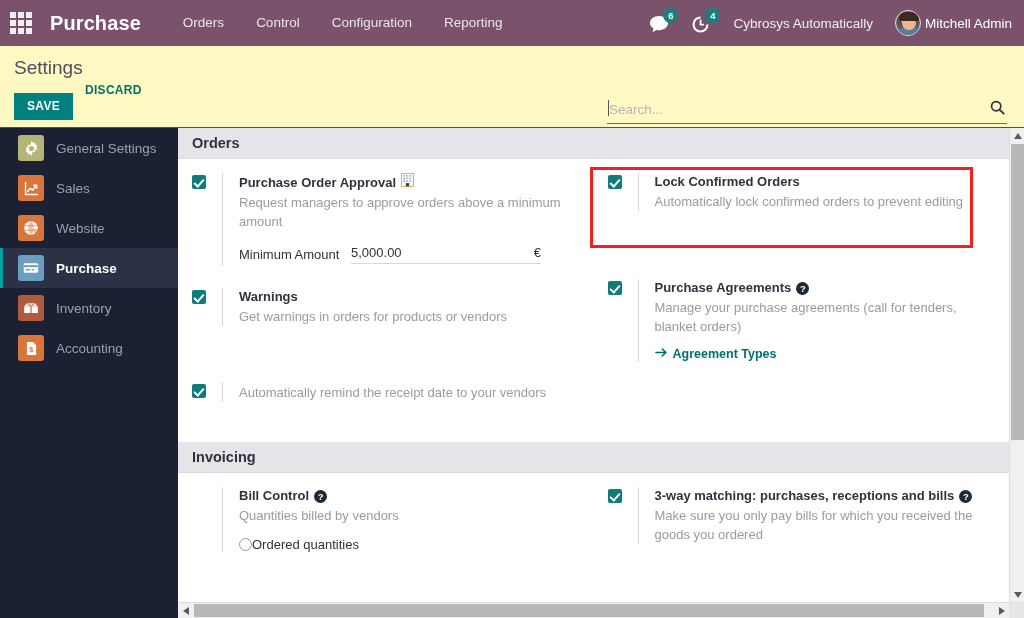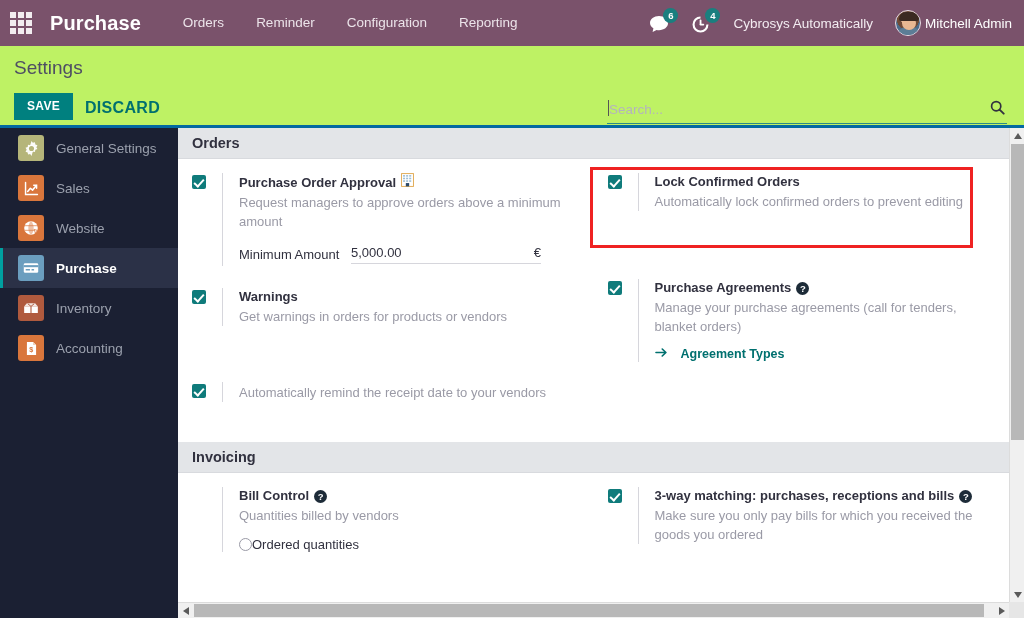--- a/index.html
+++ b/index.html
@@ -68,35 +68,35 @@
   .avatar .face { position: absolute; top: 6px; left: 6px; width: 14px; height: 13px;
     background: #e8b892; border-radius: 7px 7px 8px 8px; }
   .avatar .body { position: absolute; bottom: -1px; left: 1px; width: 24px; height: 9px;
     background: #5c7d96; border-radius: 10px 10px 0 0; }
   .username { font-size: 13.5px; color: #ffffff; white-space: nowrap; }
 
   
   .control {
     position: absolute; top: 46px; left: 0;
     width: 1024px; height: 82px;
-    background: #bef264; border-bottom: 3px solid #0369a1;
+    background: #fef9c3; border-bottom: 1px solid #0369a1;
   }
   .page-title {
     position: absolute; left: 14px; top: 11px;
     font-size: 19px; color: #4e4e63; font-weight: normal;
   }
   .btn-save {
     position: absolute; left: 14px; top: 47px;
     background: #00807f; color: #ffffff;
     font-size: 12px; font-weight: bold; letter-spacing: .3px;
     padding: 6px 13px 7px; border: none; cursor: pointer;
   }
   .btn-discard {
-    position: absolute; left: 77px; top: 47px;
-    color: #00706f; font-size: 16px; font-weight: bold; letter-spacing: .3px;
+    position: absolute; left: 77px; top: 31px;
+    color: #00706f; font-size: 12px; font-weight: bold; letter-spacing: .3px;
     padding: 6px 8px 7px; background: none; border: none; cursor: pointer;
   }
   .searchbox {
     position: absolute; left: 607px; top: 52px;
     width: 400px; height: 26px;
     border-bottom: 1px solid #2a8a8a;
     display: flex; align-items: center;
   }
   .search-input {
     flex: 1 1 auto; border: none; outline: none;
@@ -173,21 +173,21 @@
     font-size: 13px; color: #9a9aa6; line-height: 19px;
     margin-top: 1px; max-width: 360px;
   }
   .helpmark {
     width: 13px; height: 13px; border-radius: 50%; background: #1d2b38;
     color: #ffffff; font-size: 9.5px; font-weight: bold;
     line-height: 13px; text-align: center; cursor: pointer; flex: none;
   }
   .bldg-icon { cursor: pointer; display: inline-block; }
   .inner-link {
-    display: inline-flex; align-items: center; gap: 13px;
+    display: inline-flex; align-items: center; gap: 5px;
     margin-top: 11px; color: #00706f; font-size: 12.5px;
     font-weight: bold; cursor: pointer;
   }
 
   
   .subfield {
     display: flex; align-items: center;
     margin-top: 14px; margin-bottom: 2px;
   }
   .sf-label {
@@ -270,21 +270,21 @@
       <i></i>
       <i></i>
       <i></i>
       <i></i>
       <i></i>
       <i></i>
       <i></i>
   </div>
   <div class="brand">Purchase</div>
   <div class="navitem">Orders</div>
-  <div class="navitem">Reminder</div>
+  <div class="navitem">Control</div>
   <div class="navitem">Configuration</div>
   <div class="navitem">Reporting</div>
   <div class="nav-spacer"></div>
 
   <div class="sysicon">
     <svg width="20" height="18" viewBox="0 0 20 18">
       <path d="M10 1C5 1 1 4.1 1 7.9c0 2.2 1.3 4.1 3.4 5.4L3.6 17l4-2.1c.8.2 1.6.3 2.4.3 5 0 9-3.1 9-6.9S15 1 10 1z" fill="#ffffff"></path>
     </svg>
     <span class="badge">6</span>
   </div>

